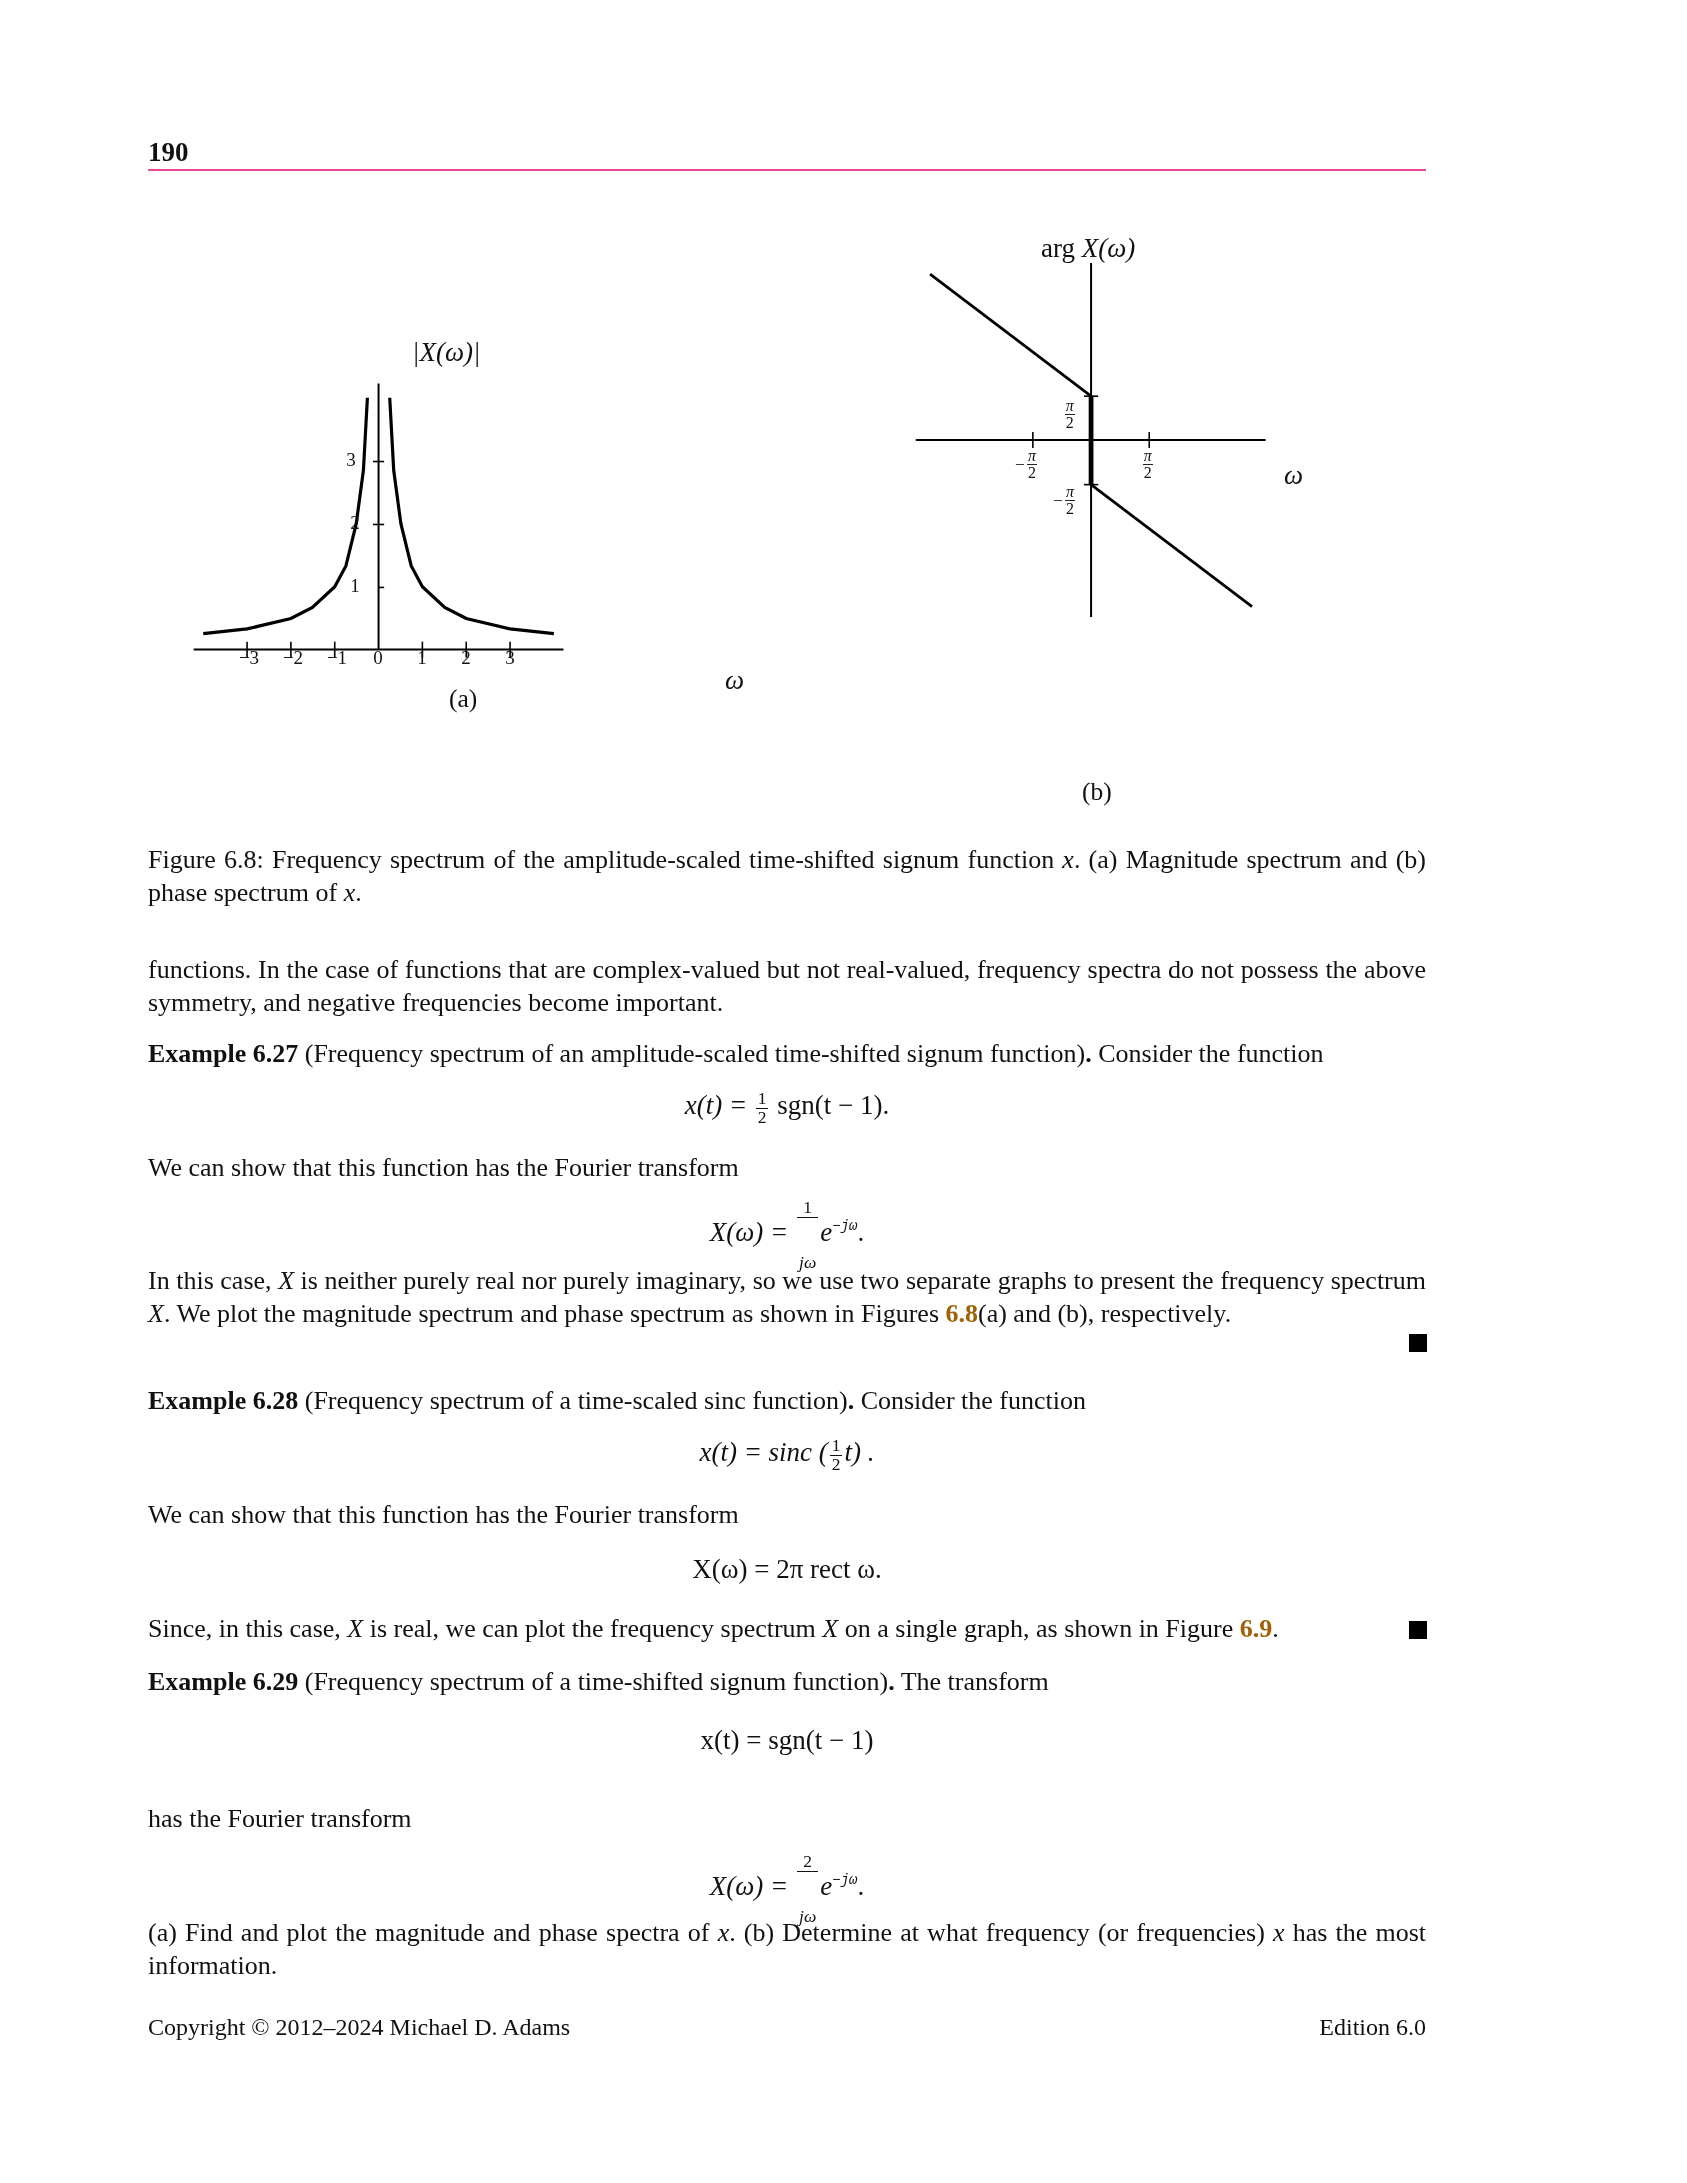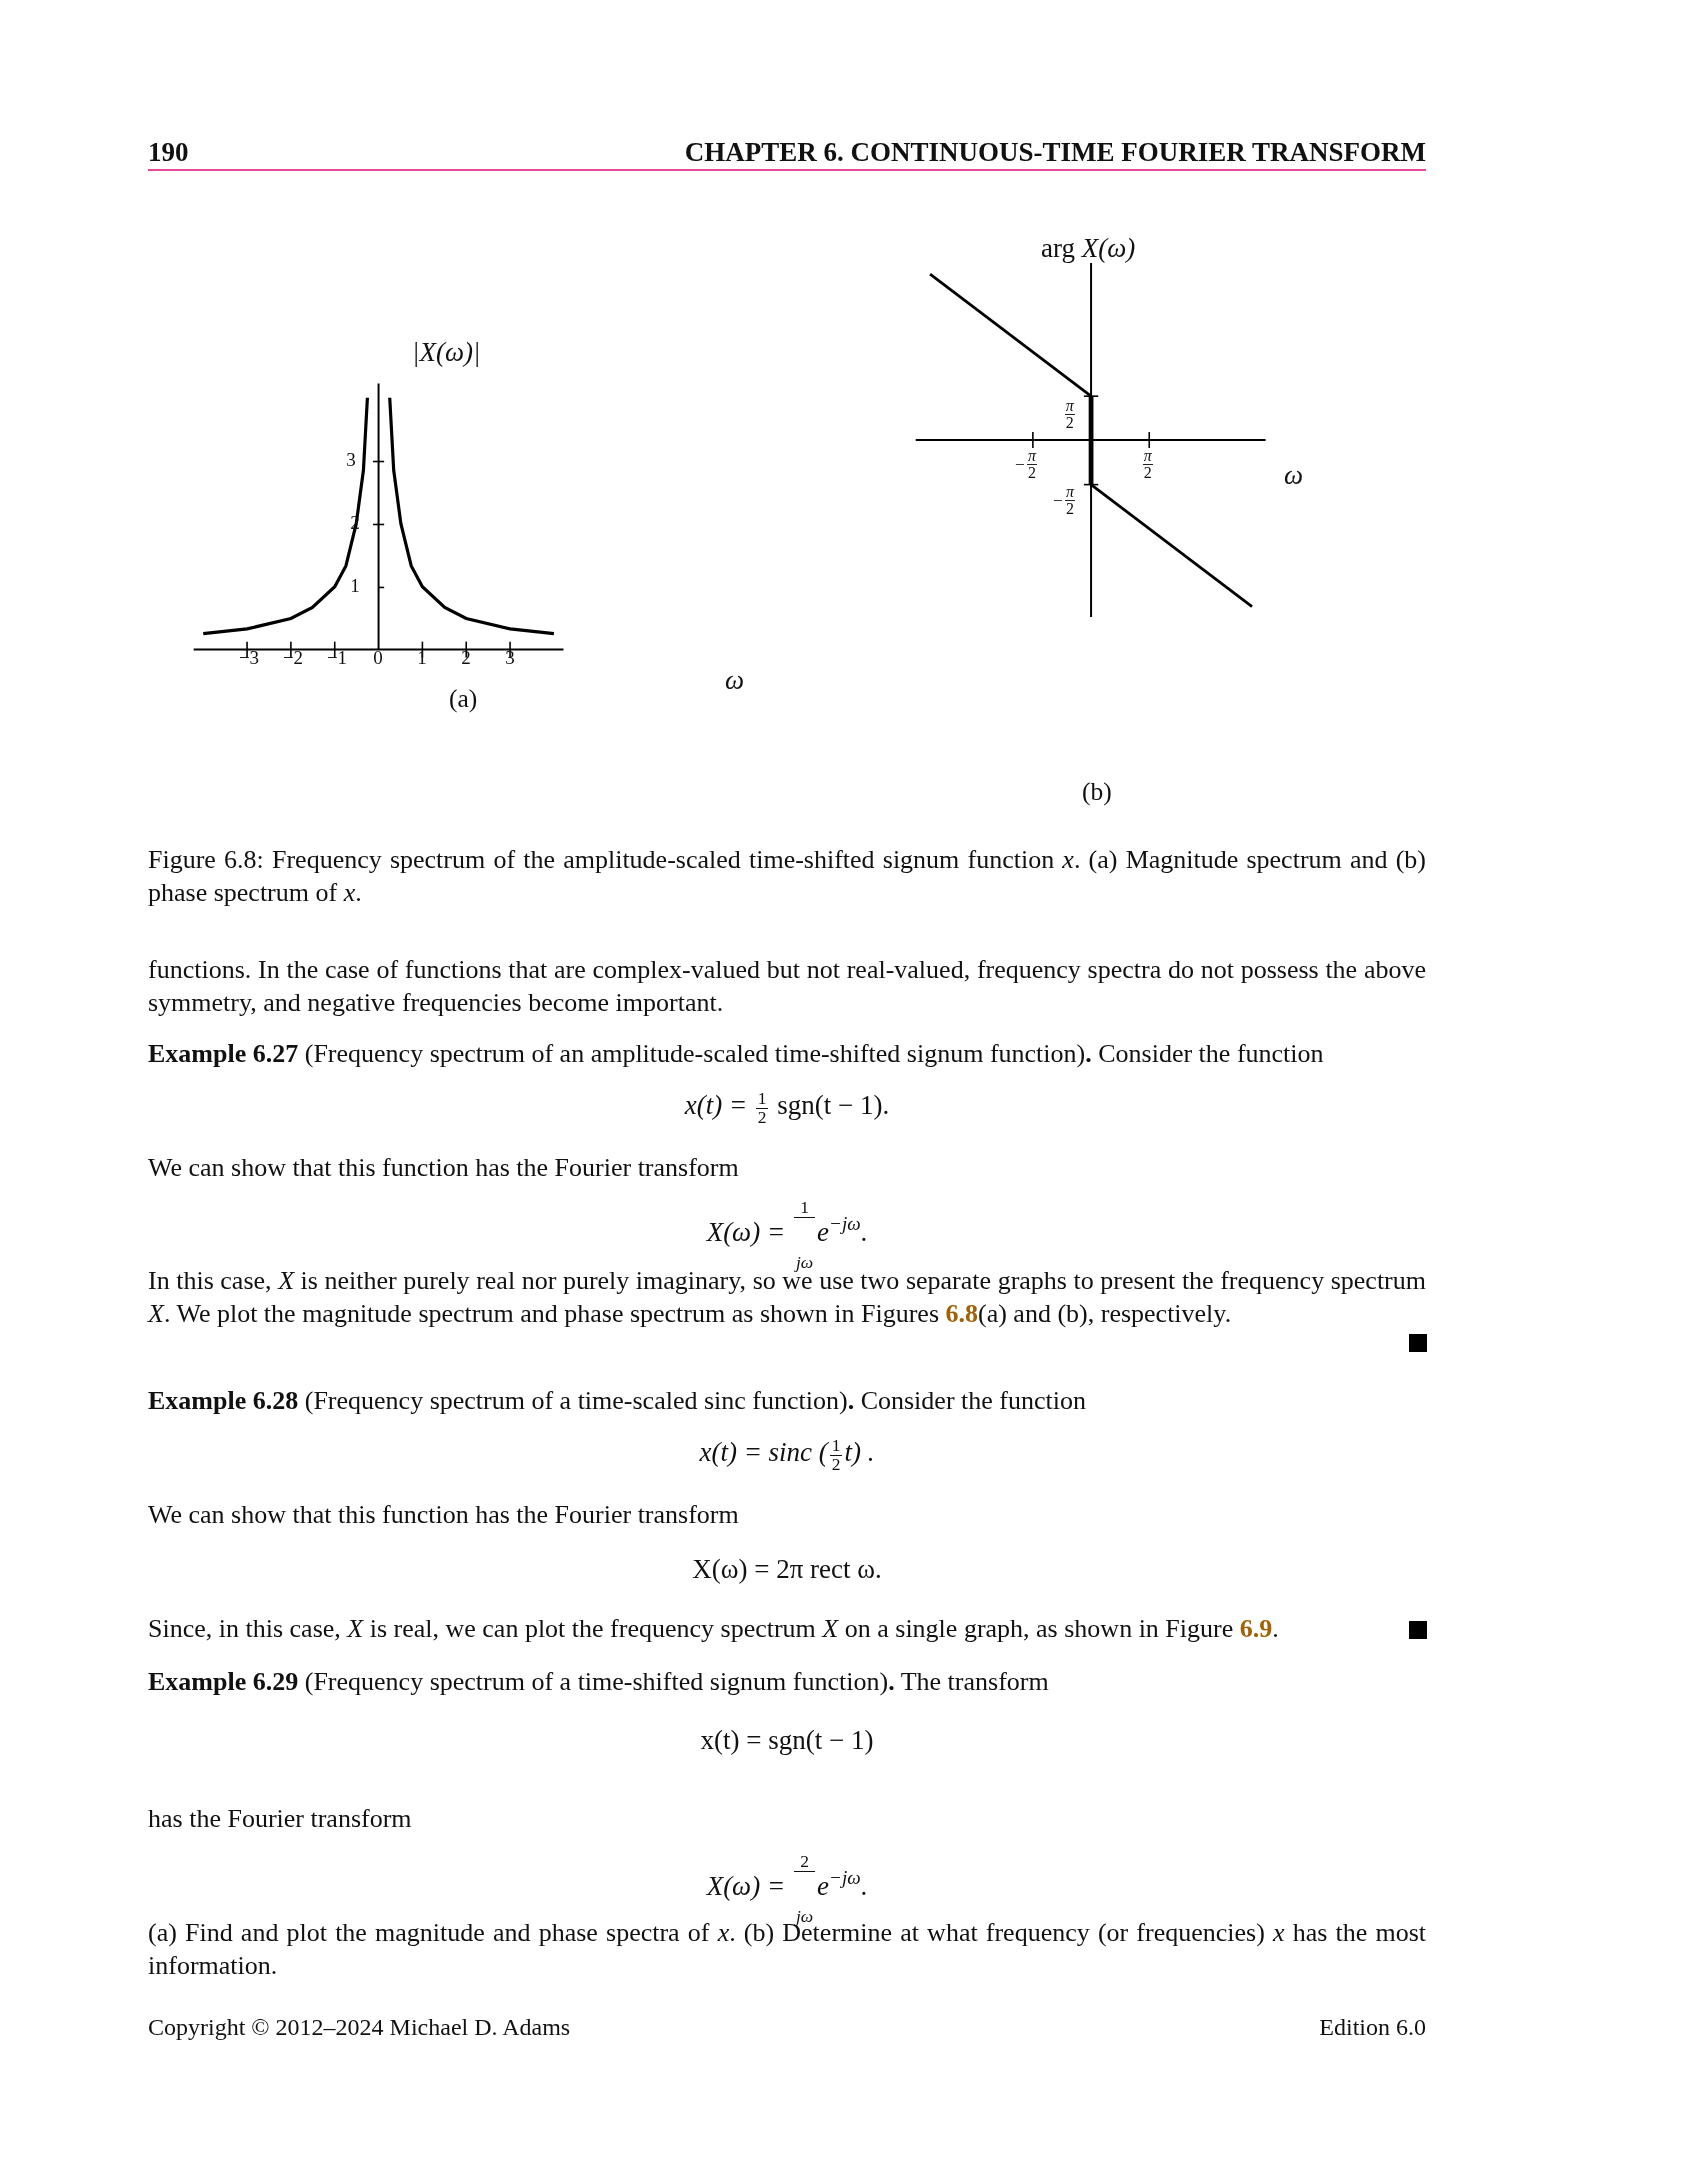--- a/index.html
+++ b/index.html
@@ -11,41 +11,40 @@
   .header .pnum { position: absolute; left: 0; top: 3.2px; }
   .header .chap { position: absolute; right: 0; top: 3.2px; }
   .fig-svg { position: absolute; left: 0; top: 0; }
   .caption { left: 148px; top: 843px; width: 1278px; font-size: 26px; line-height: 33px; text-align: justify; }
   .para { left: 148px; width: 1278px; font-size: 26px; line-height: 33px; text-align: justify; }
   .eq { left: 148px; width: 1278px; text-align: center; font-size: 27px; }
   .eq .m { font-style: italic; }
   .frac { display: inline-block; vertical-align: middle; text-align: center; font-size: 17.5px; line-height: 17.5px; margin: 0 2.4px; }
   .frac .num { display: block; border-bottom: 1.2px solid #111; padding: 0 1.6px; }
   .frac .den { display: block; padding: 0 1.6px; }
-  .sup { font-size: 19px; vertical-align: 11px; font-style: italic; }
+  .sup { font-size: 14px; vertical-align: 11px; font-style: italic; font-family: Liberation Mono, monospace; }
   .bold { font-weight: bold; }
   .i { font-style: italic; margin-top: 36px; }
   .ref { color: #a16207; font-weight: bold; }
   .qed { position: absolute; width: 17.5px; height: 17.5px; background: #000; }
   .footer { left: 148px; top: 2014px; width: 1278px; font-size: 24px; }
   .footer .left { position: absolute; left: 0; }
   .footer .right { position: absolute; right: 0; }
   .plot-label { position: absolute; font-size: 27px; white-space: nowrap; }
   .tick-lbl { position: absolute; font-size: 19px; white-space: nowrap; transform: translateX(-50%); }
   .pi-frac { position: absolute; font-size: 16px; line-height: 16px; text-align: center; white-space: nowrap; }
   .pi-frac .n { display: block; border-bottom: 1px solid #222; font-style: italic; padding: 0 0.8px; }
   .pi-frac .d { display: block; padding: 0 0.8px; }
   .pi-wrap { position: absolute; display: flex; align-items: center; font-size: 17.5px; }
 </style>
 </head>
 <body>
 
 <div class="abs header">
   <span class="pnum">190</span>
-  <span class="chap">CHAPTER 6.  CONTINUOUS-TIME FOURIER TRANSFORM</span>
 </div>
 
 <svg class="fig-svg" width="1688" height="829" viewBox="0 0 2118 1040">
 
   <g stroke="#000" fill="none">
     <line x1="243" y1="815" x2="707" y2="815" stroke-width="2.5"></line>
     <line x1="475" y1="481" x2="475" y2="815" stroke-width="2.5"></line>
 
     <g stroke-width="2">
       <line x1="310" y1="805" x2="310" y2="825"></line>

